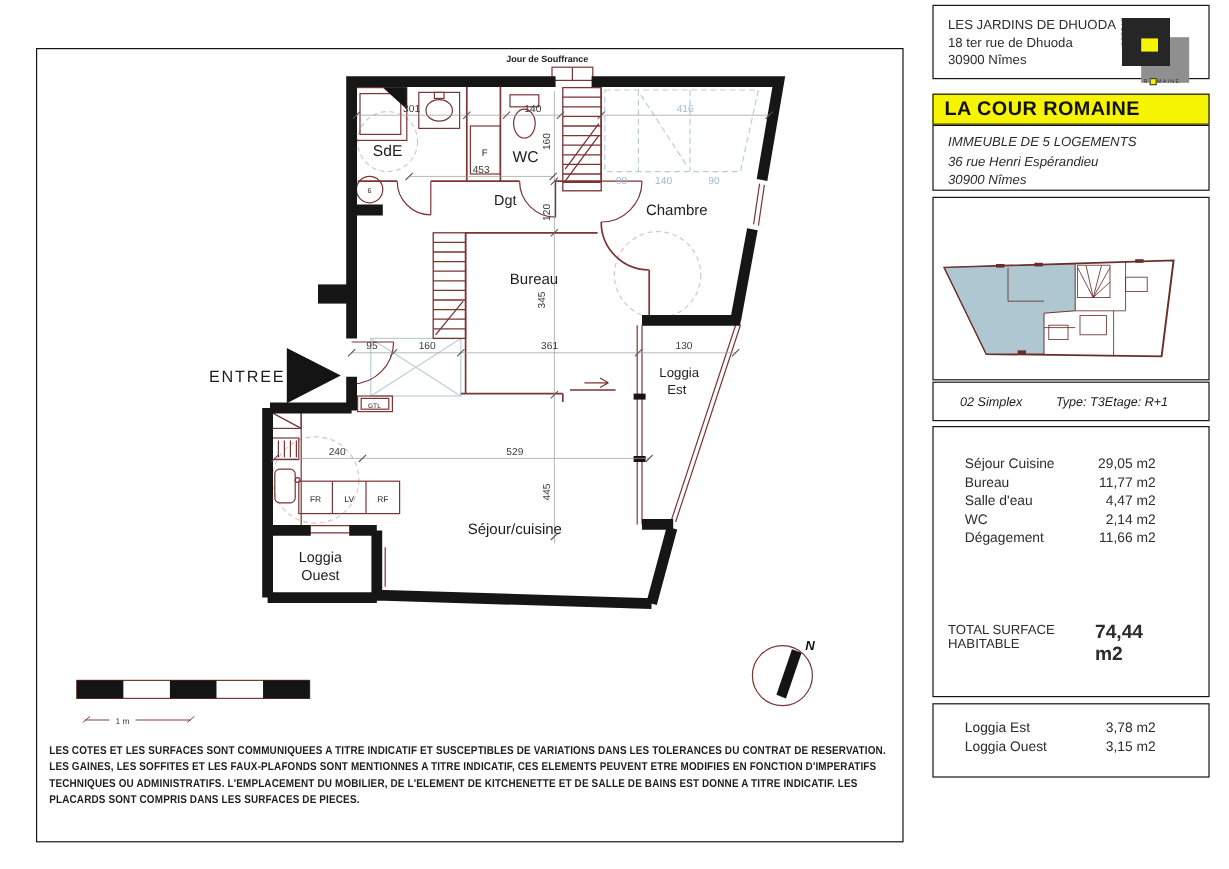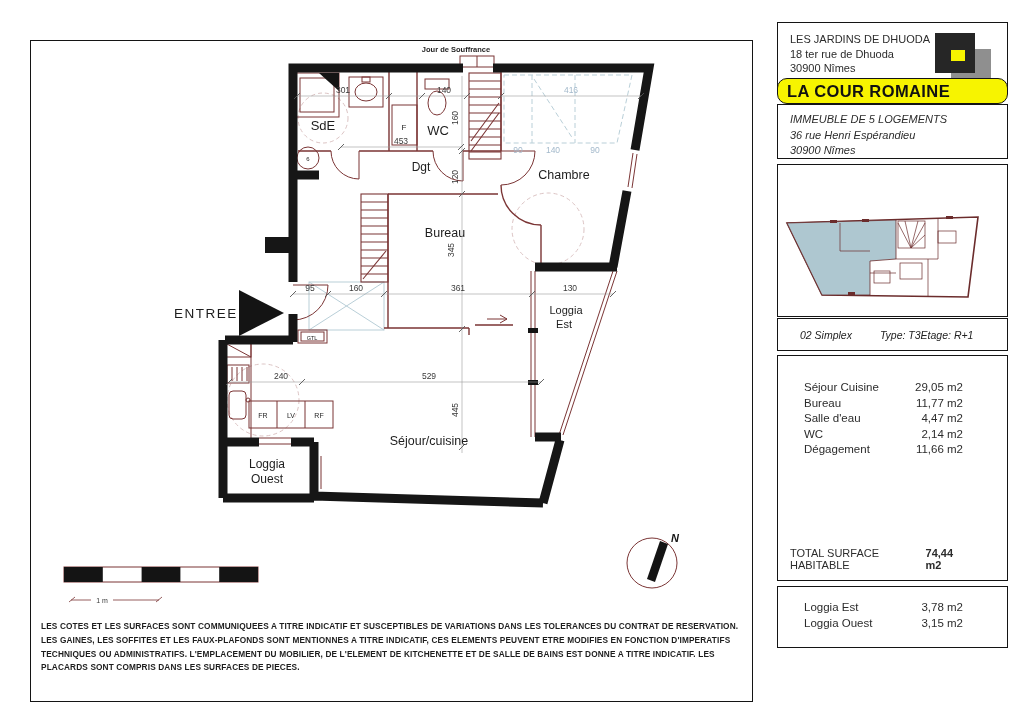--- a/index.html
+++ b/index.html
@@ -7,33 +7,33 @@
   #stage{position:relative;width:1024px;height:724px;background:#fff;overflow:hidden;}
   .box{position:absolute;border:1.6px solid #141414;box-sizing:border-box;background:#fff;}
   
   #sheet{left:30px;top:40px;width:723px;height:662px;}
   #plan-svg{position:absolute;left:0;top:0;}
   #disclaimer{position:absolute;left:10px;top:578px;width:806px;
     transform:scaleX(0.87);transform-origin:0 0;
     font-size:9.5px;font-weight:bold;line-height:13.8px;letter-spacing:.15px;color:#1d1d1d;}
   
   .rb{left:777px;width:231px;}
-  #rb-project{top:22px;height:72px;padding:9px 0 0 12px;font-size:11px;line-height:14.5px;}
+  #rb-project{top:4px;height:62px;padding:9px 0 0 12px;font-size:11px;line-height:14.5px;}
   #rb-title{top:78px;height:26px;background:#f7f400;display:flex;align-items:center;
-    font-size:16.5px;font-weight:bold;letter-spacing:.4px;padding-left:9px;color:#111;border-radius:10px;}
+    font-size:16.5px;font-weight:bold;letter-spacing:.4px;padding-left:9px;color:#111;}
   #rb-building{top:104px;height:55px;padding:7px 0 0 12px;font-size:11px;line-height:15.5px;font-style:italic;}
   #rb-thumb{top:164px;height:153px;}
   #rb-unit{top:318px;height:33px;display:flex;align-items:center;font-size:10.5px;color:#222;}
   #rb-unit span{white-space:nowrap;font-style:italic;}
   #rb-areas{top:355px;height:226px;font-size:11.5px;}
   .arow{display:flex;justify-content:space-between;padding:0 44px 0 26px;line-height:15.6px;}
   .arow .v{}
-  #total-row{position:absolute;left:0;right:0;bottom:9px;display:flex;
+  #total-row{position:absolute;left:0;right:0;bottom:25px;display:flex;
     justify-content:space-between;padding:0 40px 0 12px;font-size:11px;}
-  #total-row .v{font-weight:bold;font-size:11px;}
+  #total-row .v{font-weight:bold;font-size:16px;}
   #rb-loggias{top:586px;height:62px;font-size:11.5px;padding-top:13px;}
   
   #logo{position:absolute;right:8px;top:8px;width:72px;height:58px;}
   #logo .gsq{position:absolute;left:24px;top:18px;width:40px;height:38px;background:#8f8f8f;}
   #logo .bsq{position:absolute;left:8px;top:2px;width:40px;height:40px;background:#262626;}
   #logo .ysq{position:absolute;left:24px;top:19px;width:14px;height:11px;background:#f7f400;}
   #logo .side{position:absolute;left:1px;top:2px;font-size:4.5px;letter-spacing:.5px;
     writing-mode:vertical-rl;color:#444;}
   #logo .bot{position:absolute;left:26px;top:48px;font-size:4.5px;letter-spacing:1px;color:#333;}
   #logo .bot i{display:inline-block;width:4px;height:4px;background:#f7f400;

